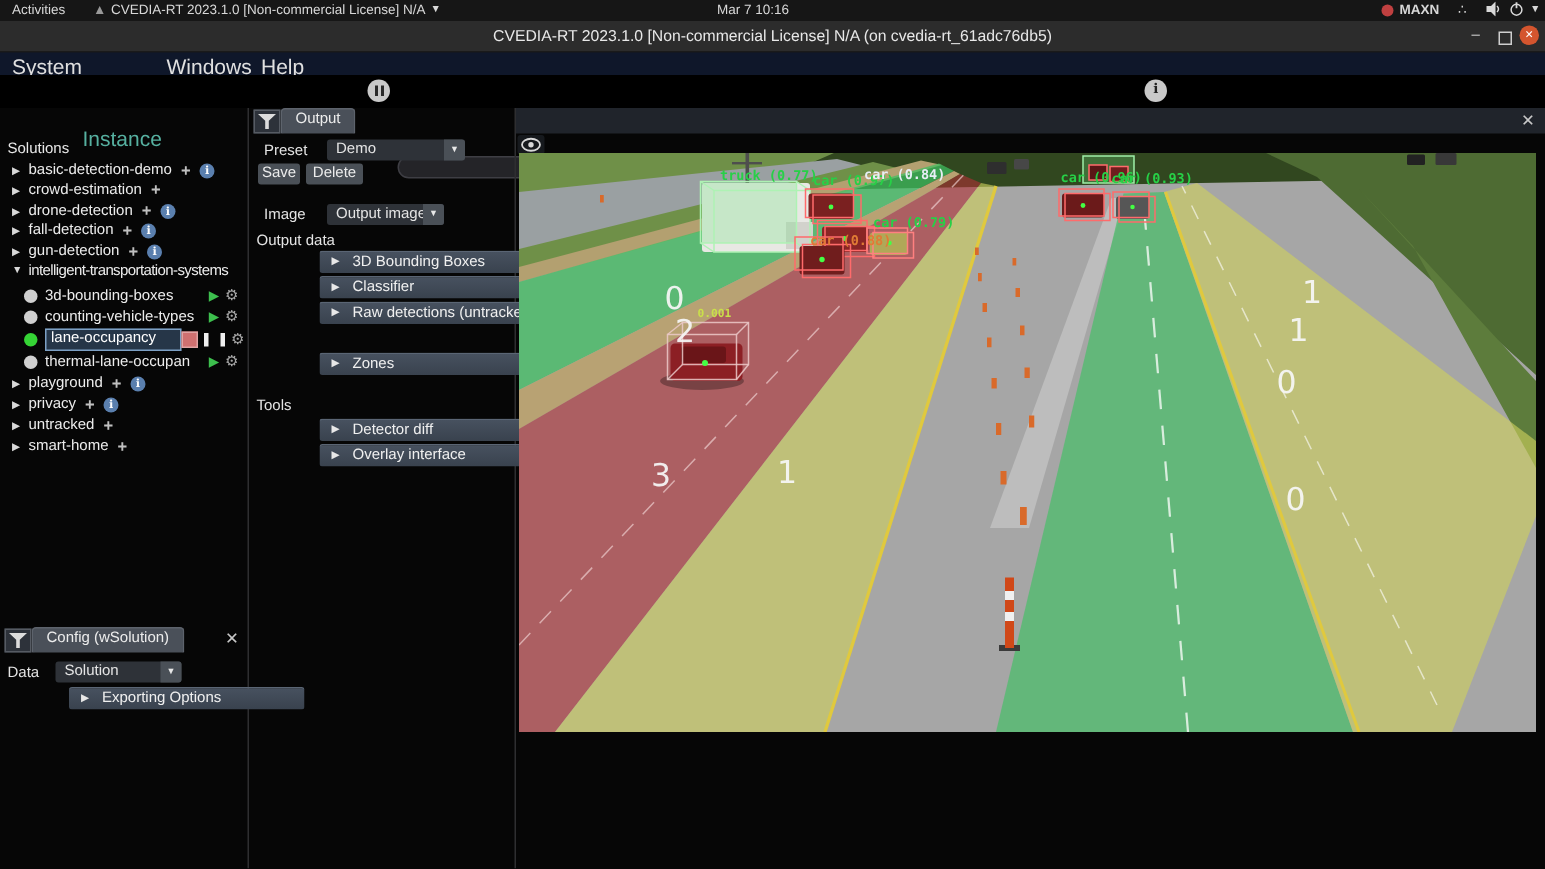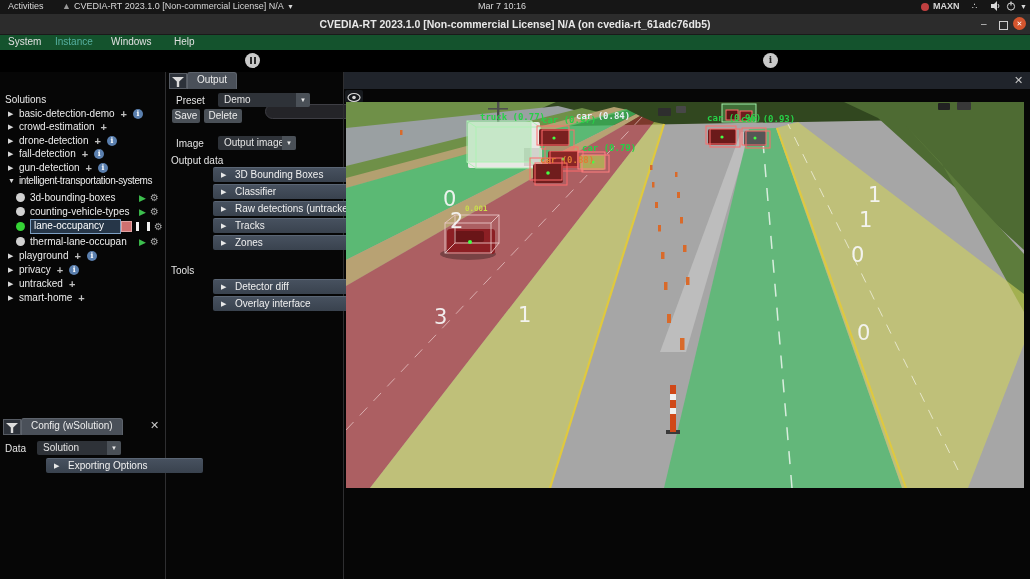--- a/index.html
+++ b/index.html
@@ -5,29 +5,29 @@
   html,body{margin:0;padding:0;background:#060606;}
   .app{position:relative;width:1030px;height:579px;overflow:hidden;
        font-family:"Liberation Sans","DejaVu Sans",sans-serif;color:#ddd;
        -webkit-font-smoothing:antialiased;}
   .abs{position:absolute;}
   
   .sysbar{left:0;top:0;width:1030px;height:14px;background:#161616;font-size:9px;color:#d8d8d8;padding-left:47px;}
   .sysbar span{position:absolute;top:1px;}
   
   .titlebar{left:0;top:14px;width:1030px;height:20px;background:#2c2c2c;border-bottom:1px solid #1a1a1a;}
-  .titlebar .wtitle{position:absolute;left:0;right:0;top:4px;text-align:center;font-size:10.5px;font-weight:bold;color:#e8e8e8;}
+  .titlebar .wtitle{position:absolute;left:0;right:0;top:4px;text-align:center;font-size:10.5px;font-weight:normal;color:#e8e8e8;}
   .winbtn{position:absolute;top:4px;color:#cfcfcf;font-size:10px;}
   .closebtn{position:absolute;top:3px;width:13px;height:13px;border-radius:50%;background:#d4552e;color:#fff;
             font-size:7px;line-height:13px;text-align:center;font-weight:bold;}
   .restbox{position:absolute;top:7px;width:7px;height:7px;border:1px solid #cfcfcf;}
   
-  .menubar{left:0;top:35px;width:1030px;height:15px;background:#14532d;font-size:10px;}
+  .menubar{left:0;top:35px;width:1030px;height:15px;background:#0f172a;font-size:14px;}
   .menubar span{position:absolute;top:1px;color:#e0e0e0;}
-  .menu-active{color:#56b0a0 !important;}
+  .menu-active{color:#56b0a0 !important;margin-top:48px;}
   
   .playbar{left:0;top:50px;width:1030px;height:22px;background:#000;}
   .circlebtn{position:absolute;width:15px;height:15px;border-radius:50%;background:#c9c9c9;color:#222;}
   .pbars{position:absolute;left:4.5px;top:4px;width:2px;height:7px;background:#2a2a2a;box-shadow:4px 0 0 #2a2a2a;}
   .itext{font-family:"DejaVu Serif",serif;font-size:9px;font-weight:bold;text-align:center;width:15px;line-height:15px;display:block;}
   .ptrack{position:absolute;left:265px;top:54px;width:494px;height:13px;background:#242428;border:1px solid #3e3e44;border-radius:8px;}
   .phandle{position:absolute;left:186px;top:1px;width:7px;height:11px;background:#9a9a9a;border-radius:1px;}
   .pcaret{position:absolute;left:204px;top:-1px;width:0;height:0;border-left:5px solid transparent;border-right:5px solid transparent;border-bottom:5px solid #8f8f8f;}
   .pframe{position:absolute;left:0;right:0;top:1px;text-align:center;font-size:9.5px;color:#c8c8c8;}
   
@@ -259,21 +259,20 @@
     <span class="flabel" style="left:10px;top:66px">Image</span>
     <div class="dd" style="left:52px;top:64px;width:78px">
       <span class="ddval">Output image</span>
       <span class="ddarr">▼</span>
     </div>
     <span class="flabel" style="left:5px;top:83px">Output data</span>
 
     <div class="bar" style="left:4px;top:95px;width:150px"><span class="arr">▶</span><span>3D Bounding Boxes</span></div>
     <div class="bar" style="left:4px;top:112px;width:150px"><span class="arr">▶</span><span>Classifier</span></div>
     <div class="bar" style="left:4px;top:129px;width:150px"><span class="arr">▶</span><span>Raw detections (untracked)</span></div>
-    <div class="bar" style="left:4px;top:146px;width:150px"><span class="arr">▶</span><span>Tracks</span></div>
     <div class="bar" style="left:4px;top:163px;width:150px"><span class="arr">▶</span><span>Zones</span></div>
 
     <span class="flabel" style="left:5px;top:193px">Tools</span>
     <div class="bar" style="left:4px;top:207px;width:150px"><span class="arr">▶</span><span>Detector diff</span></div>
     <div class="bar" style="left:4px;top:224px;width:150px"><span class="arr">▶</span><span>Overlay interface</span></div>
   </div>
 
   <div class="abs mainhdr">
     <span class="xbtn" style="left:670px;top:2px">✕</span>
   </div>

